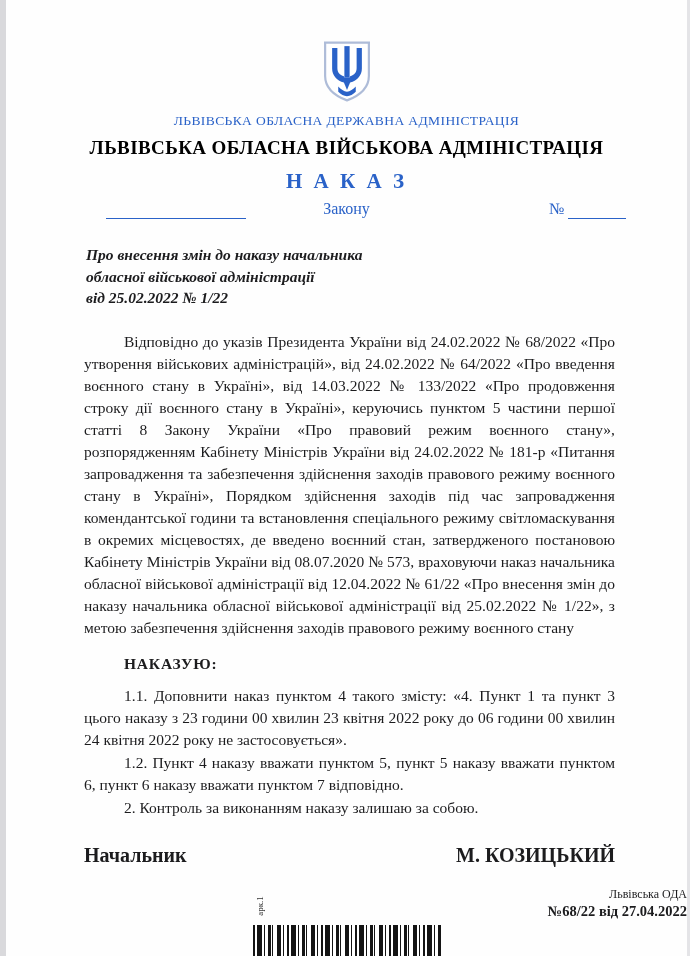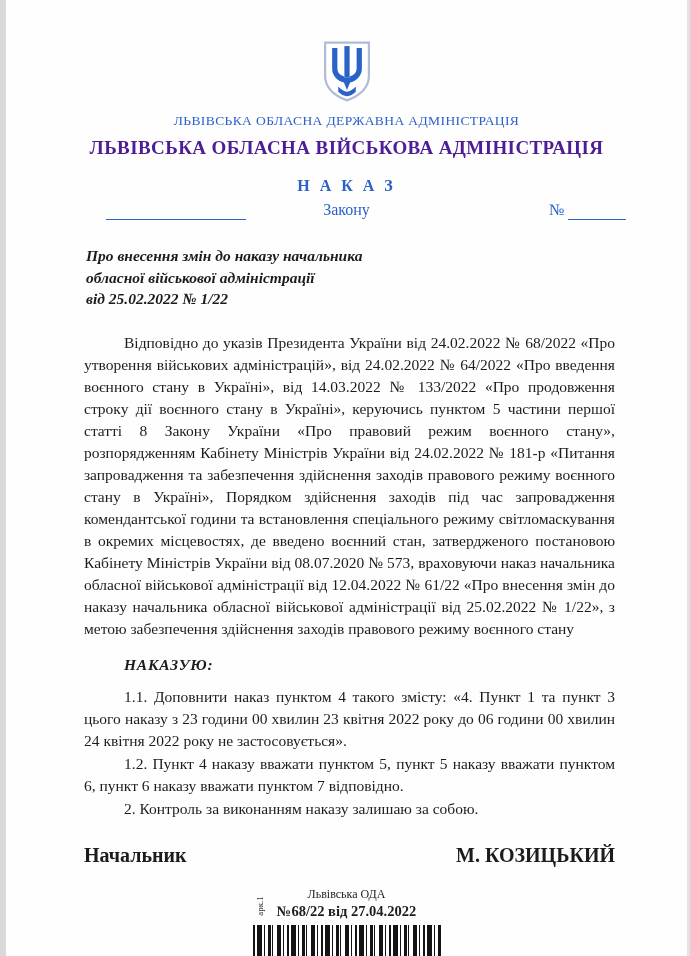--- a/index.html
+++ b/index.html
@@ -12,40 +12,40 @@
     border-right:3px solid #e4e4e7;
     box-sizing:border-box;
     overflow:hidden;
     font-family:"Liberation Serif","DejaVu Serif",serif;
     color:#1c1c1e;
   }
   
   .header { text-align:center; padding-top:40px; }
   .trident { display:inline-block; }
   .org1 { color:#2a62c8; font-size:13.5px; letter-spacing:0.4px; margin-top:6px; }
-  .org2 { color:#4c1d95; font-size:19px; font-weight:bold; letter-spacing:0.4px; margin-top:8px; }
-  .doc-type { color:#2a62c8; font-size:16px; font-weight:bold; letter-spacing:3px; margin-top:18px; }
+  .org2 { color:#000000; font-size:19px; font-weight:bold; letter-spacing:0.4px; margin-top:8px; }
+  .doc-type { color:#2a62c8; font-size:21px; font-weight:bold; letter-spacing:3px; margin-top:10px; }
   .date-row { position:relative; height:30px; margin-top:4px; color:#2a62c8; font-size:16px; }
   .date-blank { position:absolute; left:100px; top:20px; width:140px; border-bottom:1.5px solid #2a62c8; }
   .city { position:absolute; left:0; right:0; top:2px; text-align:center; }
   .no-label { position:absolute; left:543px; top:2px; }
   .no-blank { position:absolute; left:562px; top:20px; width:58px; border-bottom:1.5px solid #2a62c8; }
   
   .subject { margin:16px 0 0 80px; font-weight:bold; font-style:italic; font-size:15.5px; line-height:1.4; }
   
   .body-text { margin:22px 72px 0 78px; text-align:justify; font-size:15.5px; line-height:1.42; }
   .body-text p { margin:0; text-indent:40px; }
-  .resolve { font-weight:bold; letter-spacing:0.8px; margin-top:14px !important; margin-bottom:10px !important;font-style:italic; }
+  .resolve { font-weight:bold; letter-spacing:0.8px; margin-top:14px !important; margin-bottom:10px !important; }
   .item { margin-top:1px !important; }
   
   .signature { position:absolute; left:78px; right:72px; top:844px;
                display:flex; justify-content:space-between;
                font-weight:bold; font-size:20px; }
   
-  .stamp { position:absolute; left:0; right:0; bottom:0; text-align:center; }
+  .stamp { position:absolute; left:0; right:0; bottom:0; text-align:right; }
   .stamp-org { font-size:12px; }
   .stamp-no { font-size:14.5px; font-weight:bold; margin-top:1px; }
   .sheet { position:absolute; left:244px; top:14px; font-size:9px; color:#333;
            transform:rotate(-90deg); transform-origin:center; }
   .barcode {
     width:188px; height:32px; margin:5px auto -1px;
     background:repeating-linear-gradient(90deg,
       #141414 0 2px,  #fff 2px 4px,
       #141414 4px 9px, #fff 9px 11px,
       #141414 11px 12px, #fff 12px 15px,

